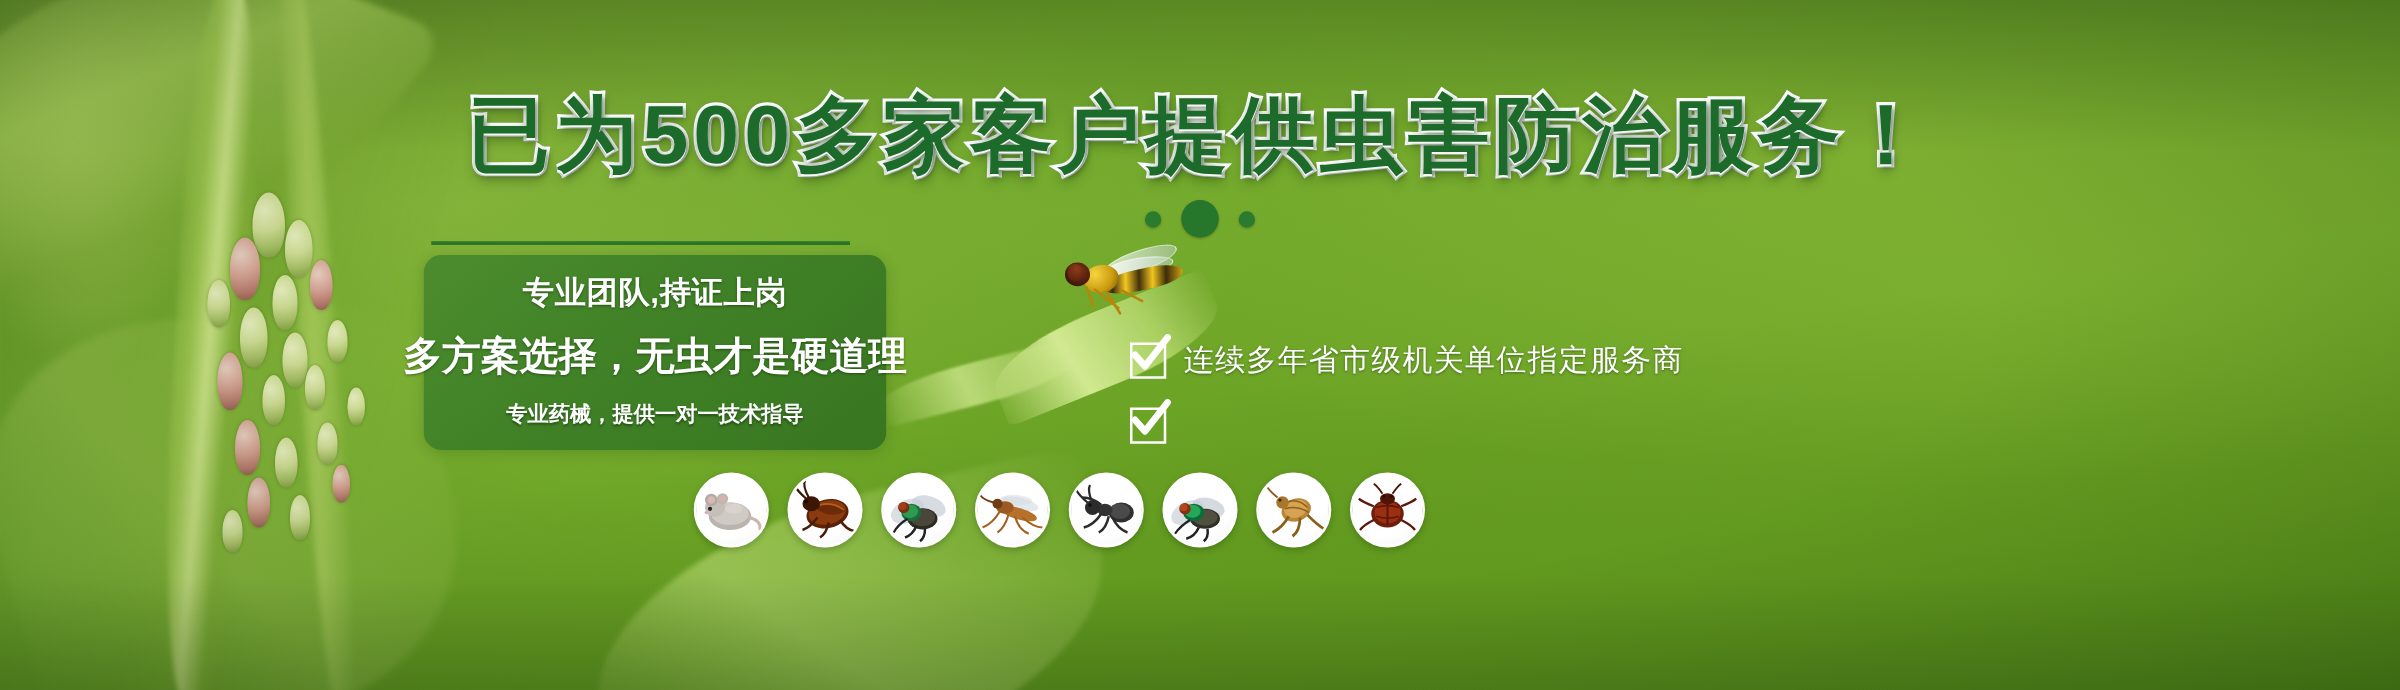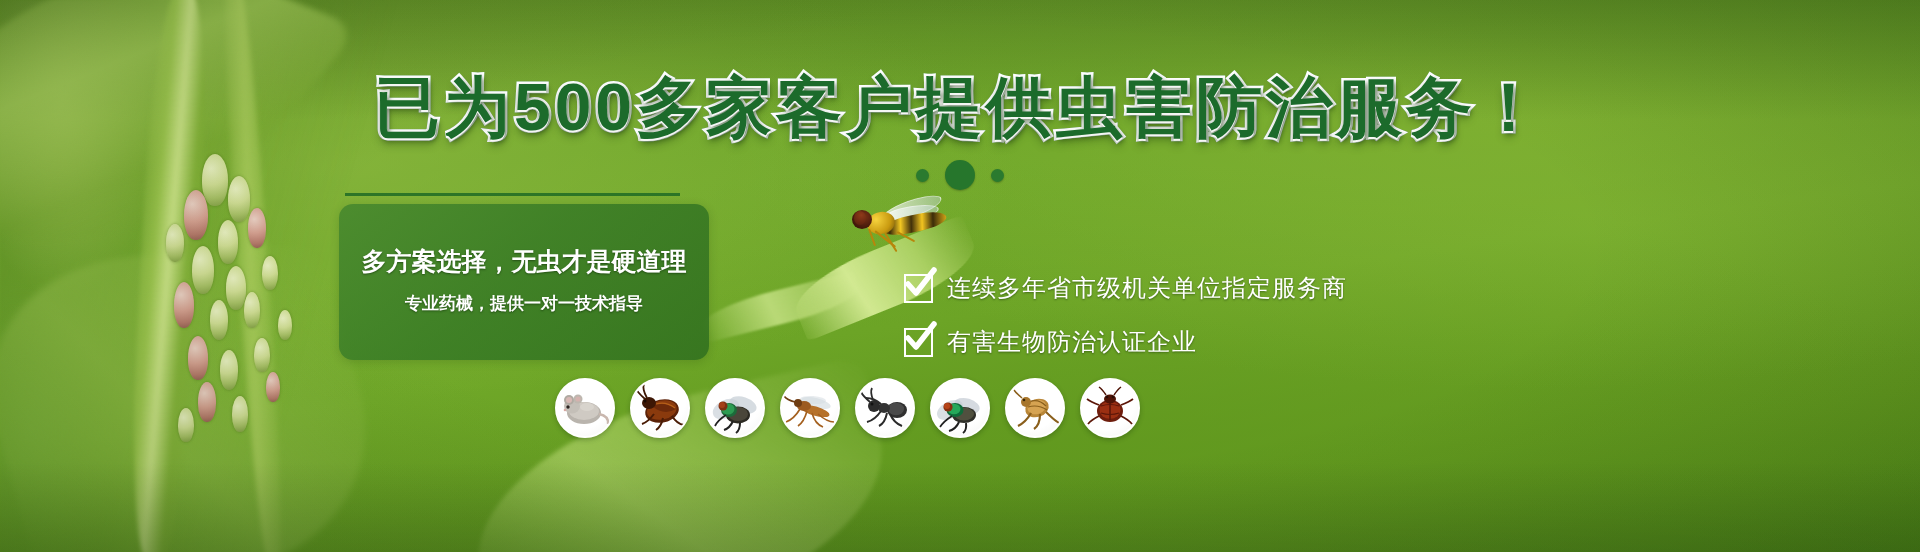--- a/index.html
+++ b/index.html
@@ -102,21 +102,21 @@
   
   #panel{position:absolute;left:339px;top:204px;width:370px;height:156px;
     border-radius:14px 14px 14px 14px;
     background:linear-gradient(135deg, rgba(62,130,44,.78) 0%, rgba(50,118,36,.80) 45%, rgba(44,108,30,.82) 100%);
     box-shadow:0 2px 10px rgba(20,50,10,.18);
     display:flex;flex-direction:column;align-items:center;justify-content:center;gap:14px;
     padding:6px 0 10px;box-sizing:border-box;}
   #panel .pline{color:#ffffff;font-weight:bold;white-space:nowrap;text-align:center;
     text-shadow:0 1px 2px rgba(15,40,8,.55);}
   #panel .p1{font-size:25px;letter-spacing:.5px;}
-  #panel .p2{font-size:25px;letter-spacing:0px;}
+  #panel .p2{font-size:31px;letter-spacing:0px;}
   #panel .p3{font-size:17px;letter-spacing:0px;}
 
   
   #checks{position:absolute;left:904px;top:272px;display:flex;flex-direction:column;gap:22px;}
   .chk-row{display:flex;align-items:center;gap:14px;}
   .chk-box{position:relative;width:25px;height:25px;border:2.5px solid #ffffff;flex:0 0 auto;}
   .chk-box svg{position:absolute;left:-3px;top:-9px;width:34px;height:34px;}
   .chk-text{color:#ffffff;font-size:24px;font-weight:500;white-space:nowrap;letter-spacing:1px;
     text-shadow:0 1px 2px rgba(15,40,8,.5);}
 
@@ -193,40 +193,40 @@
   </div>
 
   <div class="hrule left"></div>
   <div id="deco">
     <span class="dot s"></span>
     <span class="dot l"></span>
     <span class="dot s"></span>
   </div>
 
   <div id="panel">
+    <div class="pline p1">专业团队,持证上岗</div>
     <div class="pline p2">多方案选择，无虫才是硬道理</div>
     <div class="pline p3">专业药械，提供一对一技术指导</div>
   </div>
 
   <div id="checks">
     <div class="chk-row">
       <span class="chk-box">
         <svg viewBox="0 0 34 34" aria-hidden="true">
           <path d="M5 17 L13 26 L31 3" fill="none" stroke="#ffffff" stroke-width="5.5" stroke-linecap="round" stroke-linejoin="round"></path>
         </svg>
       </span>
       <span class="chk-text">连续多年省市级机关单位指定服务商</span>
     </div>
     <div class="chk-row">
       <span class="chk-box">
         <svg viewBox="0 0 34 34" aria-hidden="true">
           <path d="M5 17 L13 26 L31 3" fill="none" stroke="#ffffff" stroke-width="5.5" stroke-linecap="round" stroke-linejoin="round"></path>
         </svg>
       </span>
-      <span class="chk-text">有害生物防治认证企业</span>
     </div>
   </div>
 
   <div id="pests">
 
     <span class="pest">
       <svg viewBox="0 0 56 56">
         <ellipse cx="27" cy="33" rx="17" ry="11" fill="#b9b4ad"></ellipse>
         <ellipse cx="27" cy="31" rx="15" ry="9" fill="#cfcac3"></ellipse>
         <ellipse cx="15" cy="26" rx="8" ry="7.5" fill="#c4bfb8"></ellipse>

